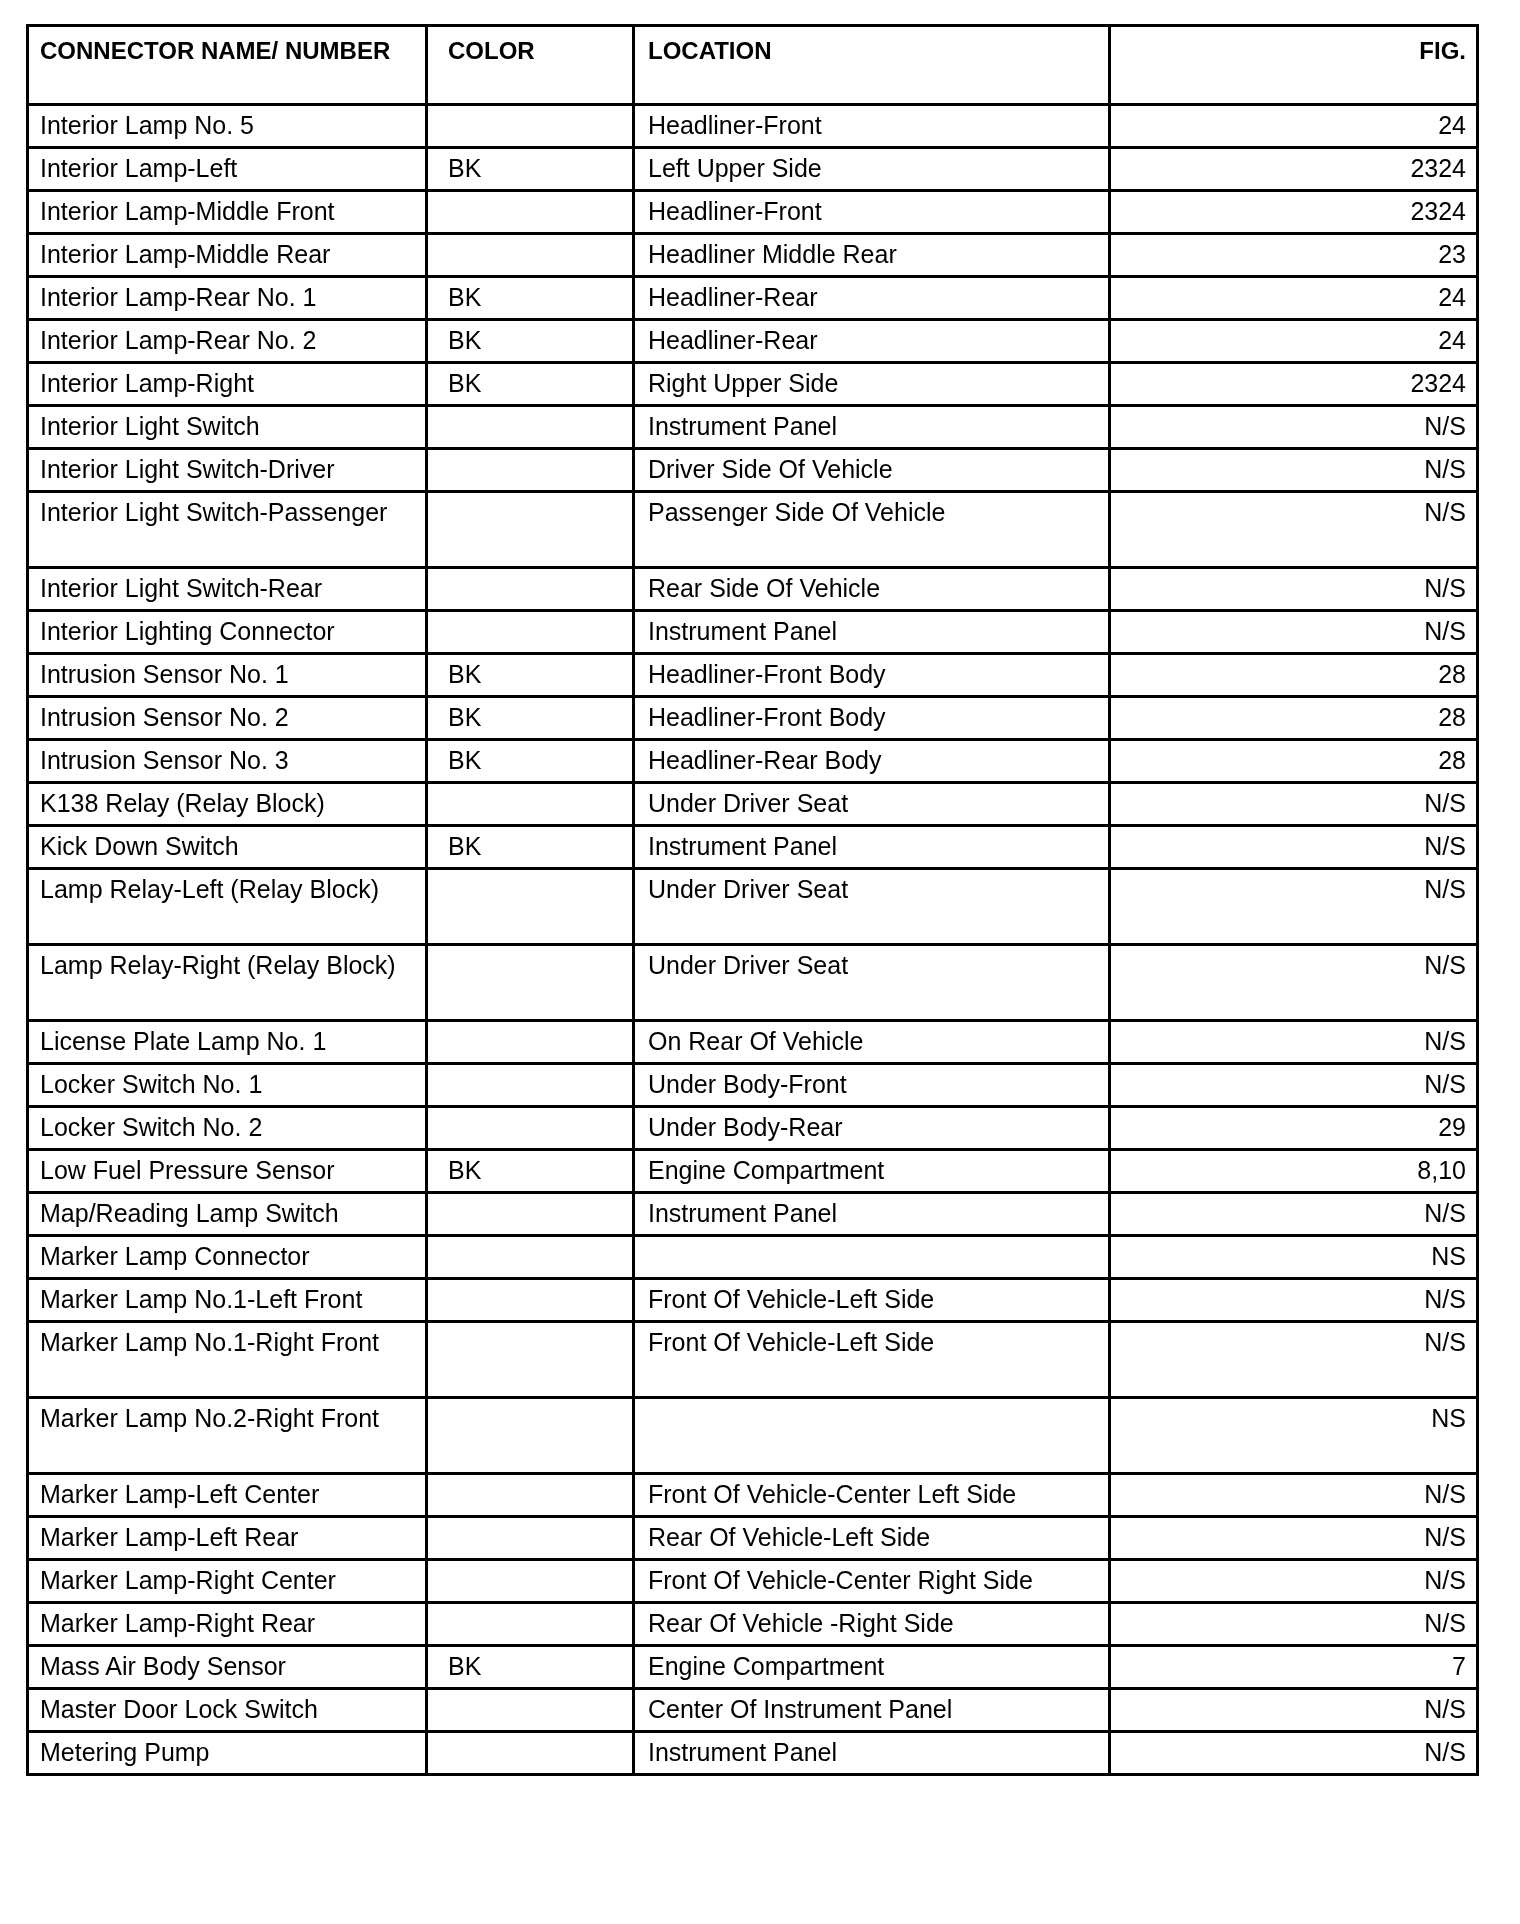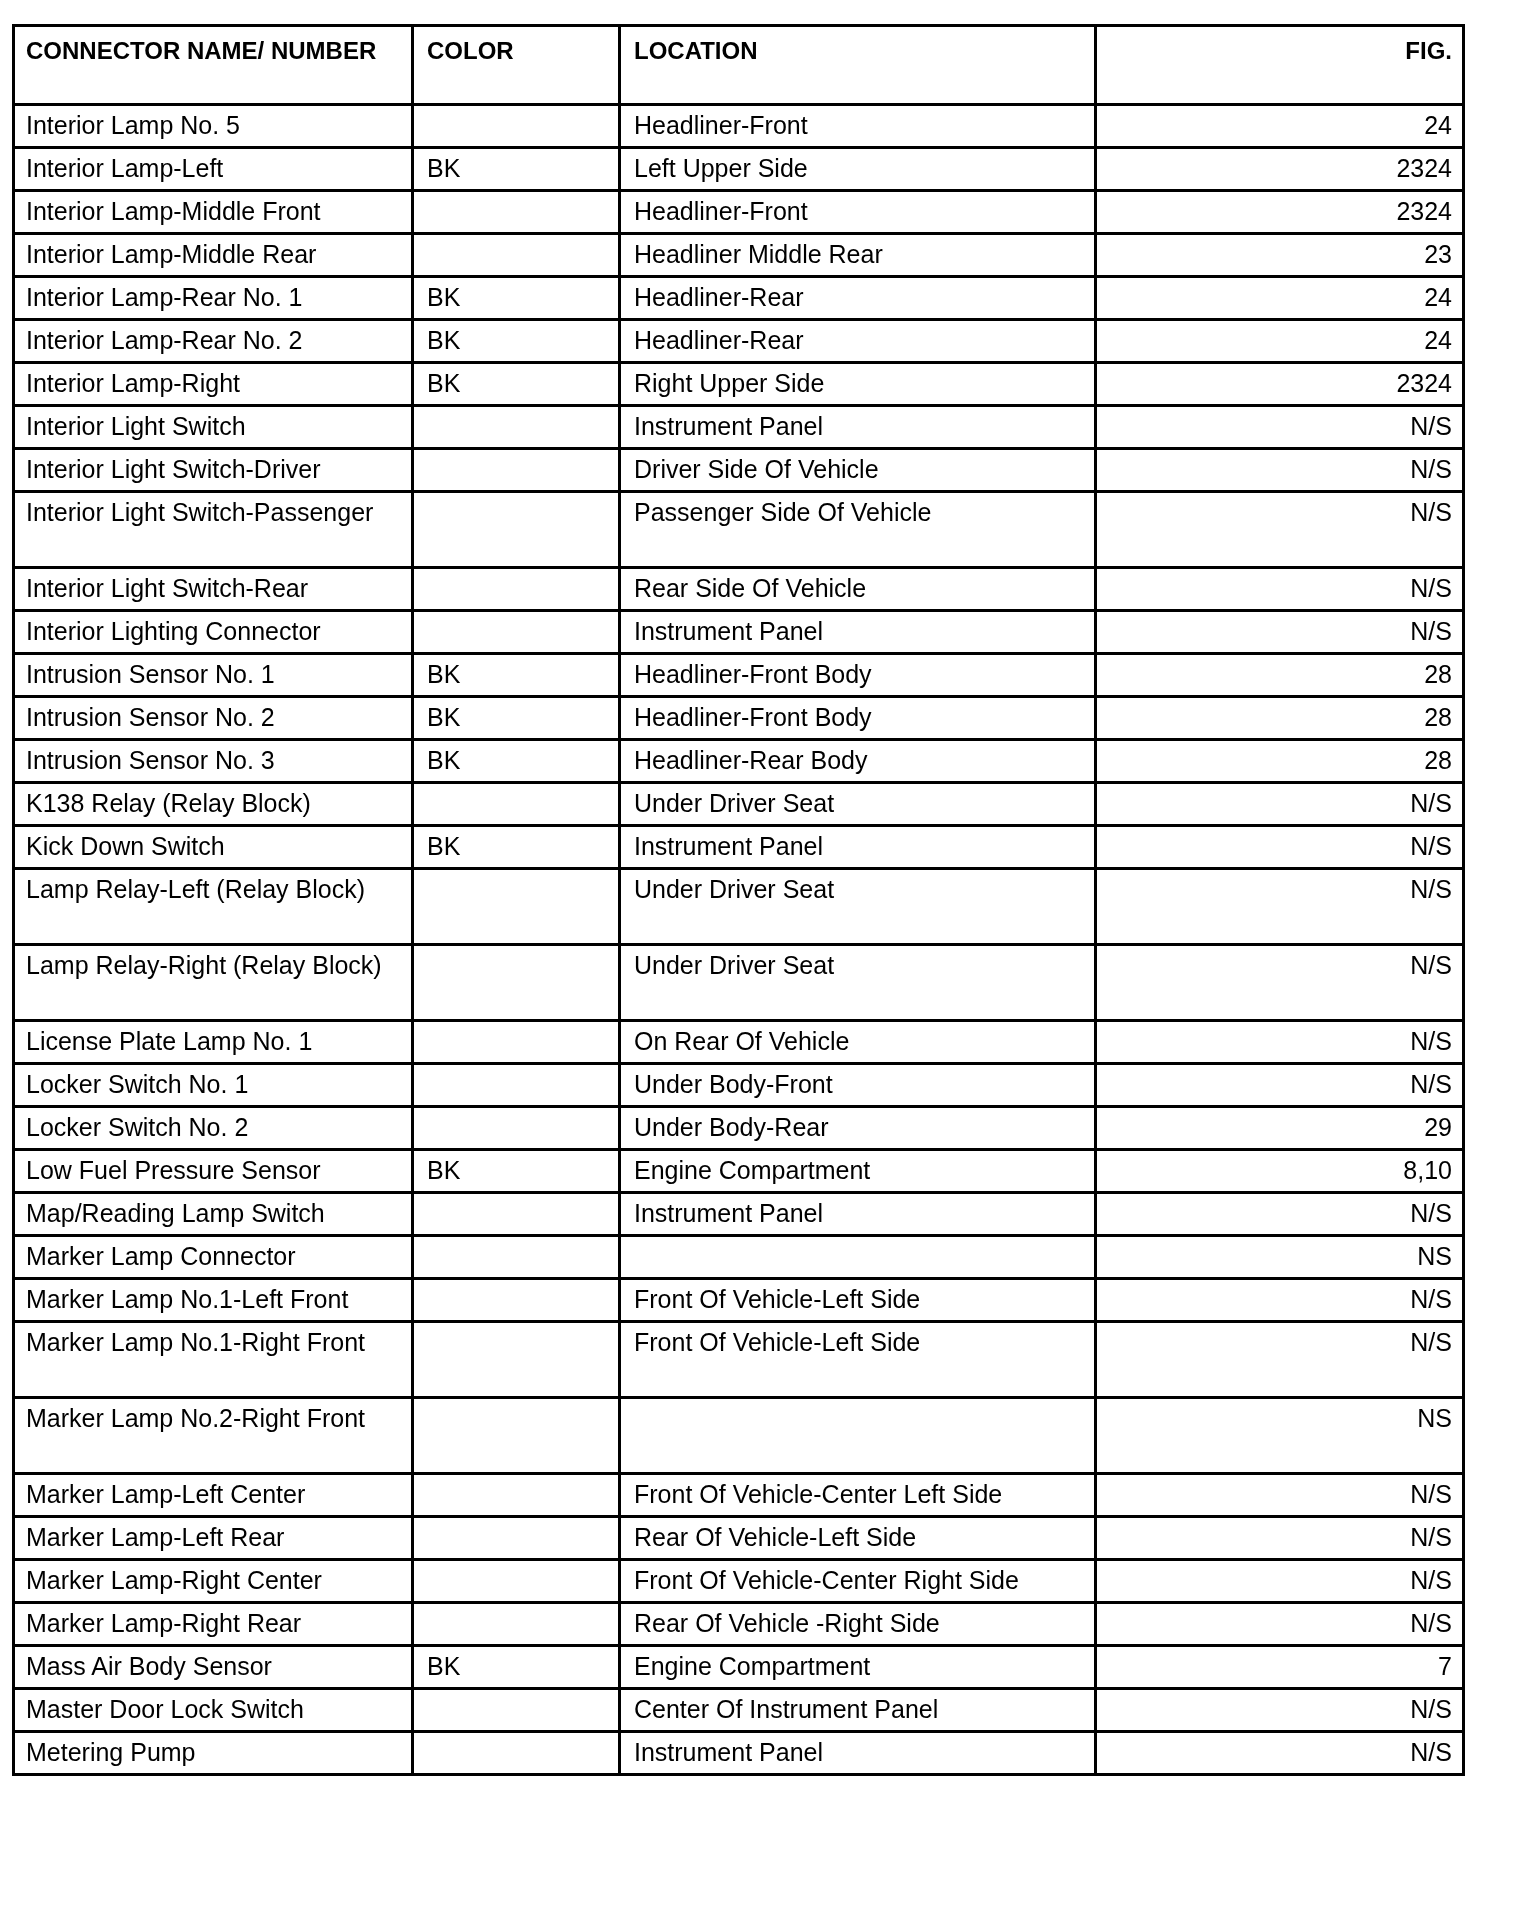--- a/index.html
+++ b/index.html
@@ -1,19 +1,19 @@
 <!DOCTYPE html>
 <html><head>
 <meta charset="utf-8">
 <style>
   html, body { margin: 0; padding: 0; background: #ffffff; }
   body { width: 1520px; height: 1924px; position: relative; overflow: hidden; }
   #conn-table {
     position: absolute;
-    left: 12px;
+    left: 26px;
     top: 24px;
     border-collapse: collapse;
     table-layout: fixed;
     width: 1450px;
     font-family: "Liberation Sans", sans-serif;
     color: #000000;
   }
   #conn-table col.c-name { width: 399px; }
   #conn-table col.c-color { width: 207px; }
   #conn-table col.c-loc { width: 476px; }
@@ -30,21 +30,21 @@
   }
   #conn-table th {
     font-weight: bold;
     height: 79px;
     padding-top: 7px;
     font-size: 24px;
   }
   #conn-table td { font-weight: normal; }
   #conn-table tr.single td { height: 43px; padding-top: 3px; }
   #conn-table tr.double td { height: 76px; padding-top: 3px; }
-  #conn-table td.col-color, #conn-table th.col-color { padding-left: 13px; margin-left: 30px; }
+  #conn-table td.col-color, #conn-table th.col-color { padding-left: 20px; margin-left: 30px; }
   #conn-table td.col-fig, #conn-table th.col-fig { padding-left: 12px; text-align: right; }
   #conn-table td.col-loc, #conn-table th.col-loc { padding-left: 13px; }
   .cell-text { display: block; }
 </style>
 </head>
 <body>
 
 <table id="conn-table">
   <colgroup>
     <col class="c-name">

